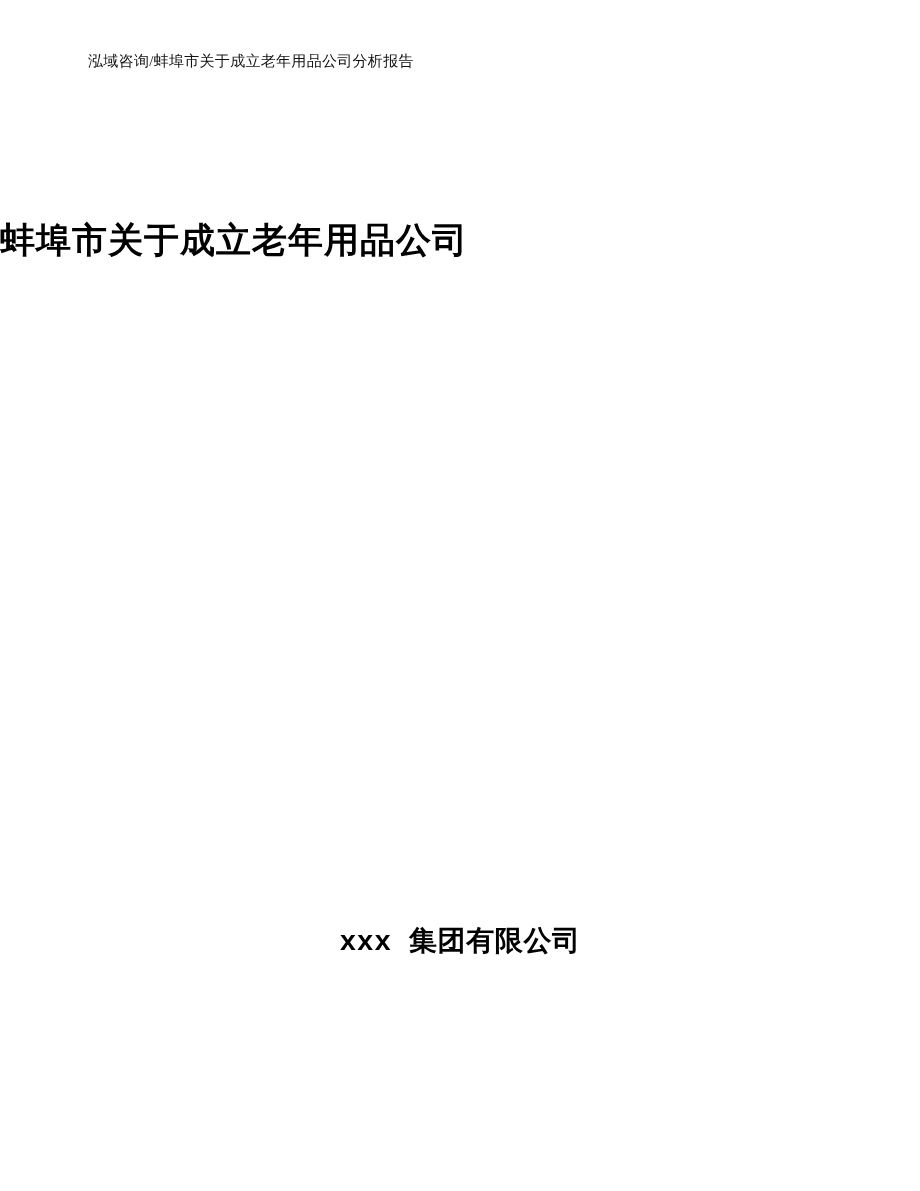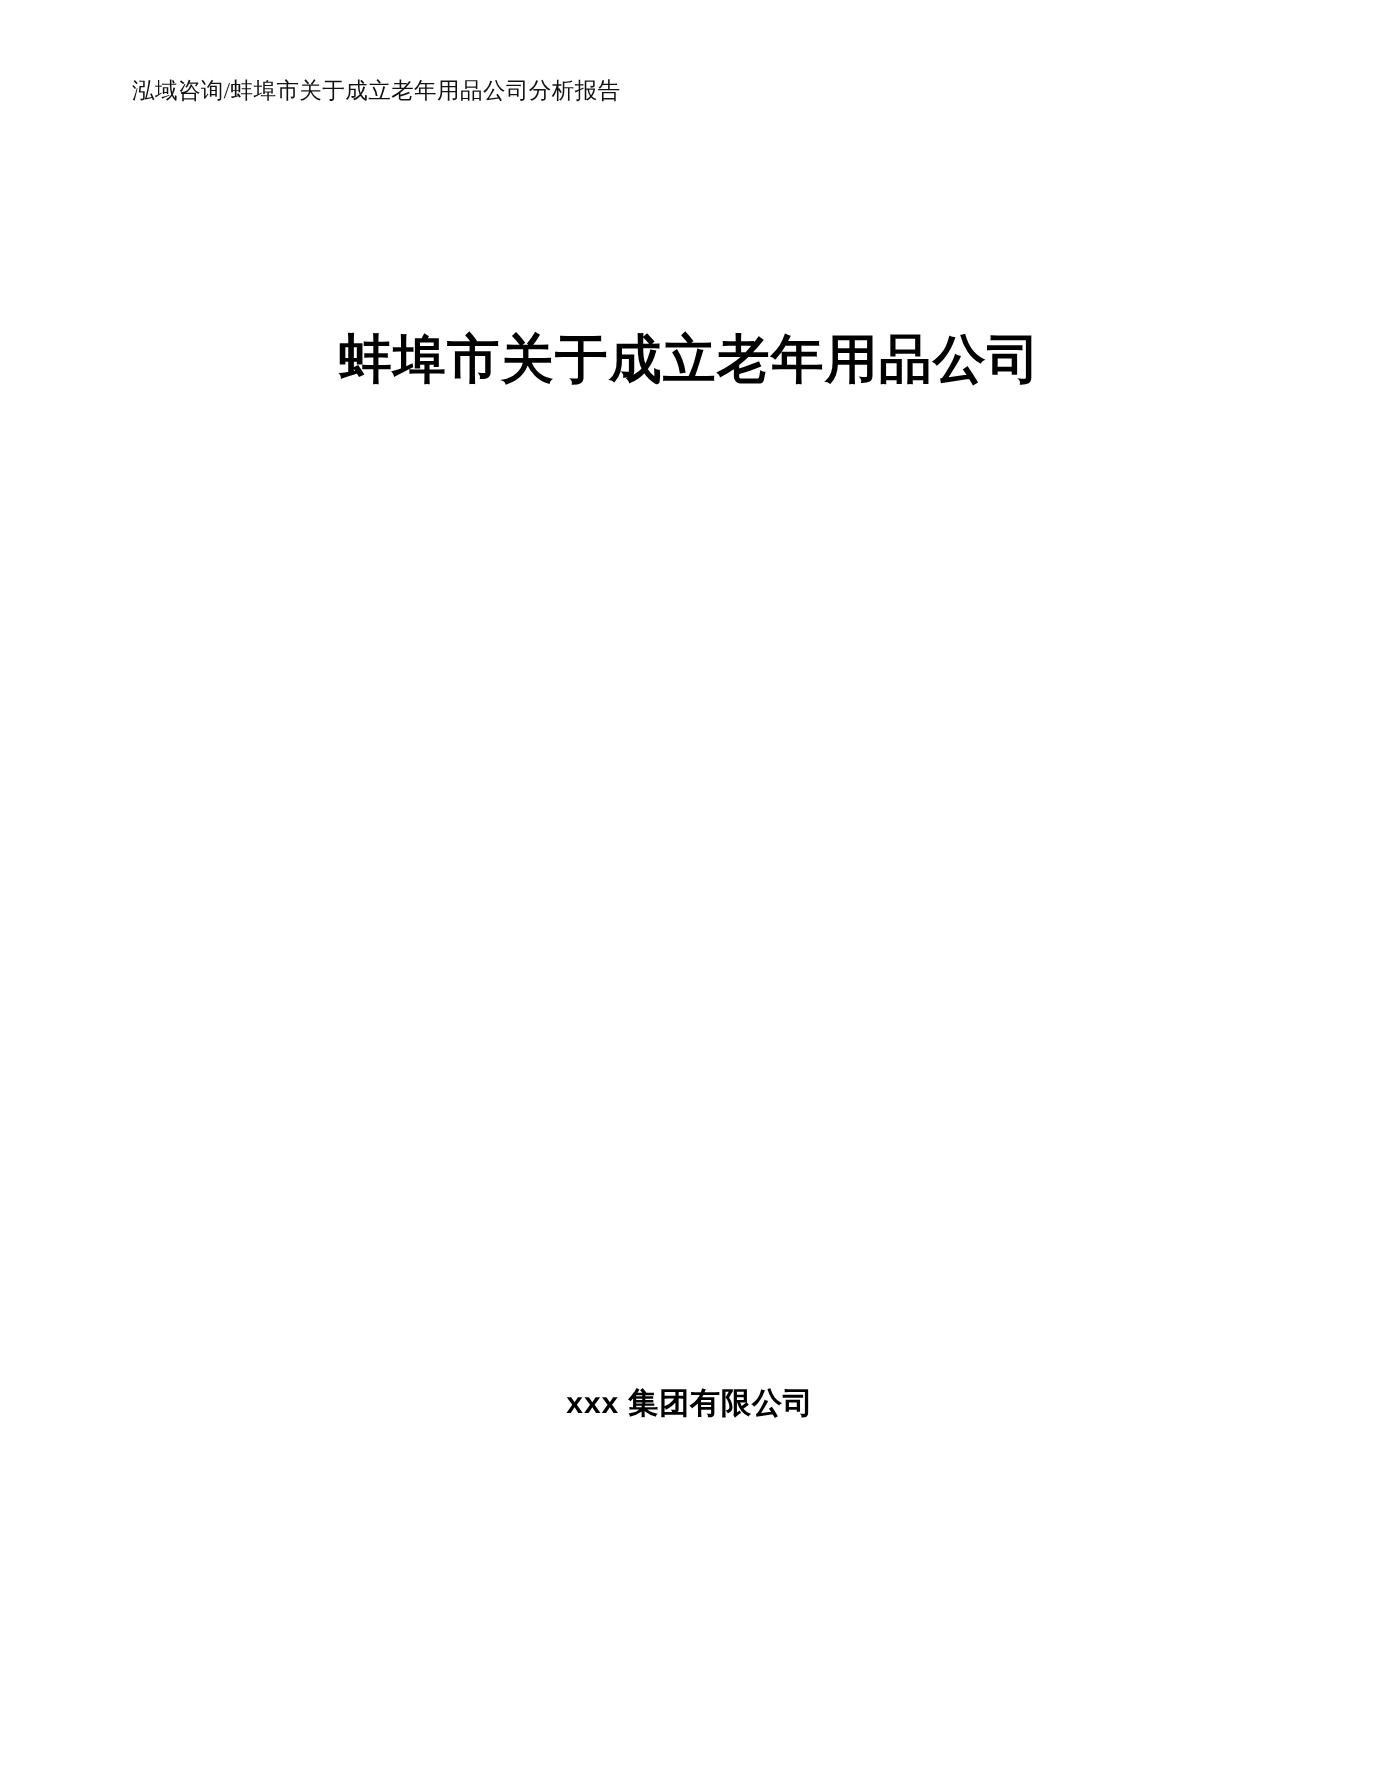--- a/index.html
+++ b/index.html
@@ -30,42 +30,42 @@
     line-height: 1.2;
     color: #111111;
     letter-spacing: 0.3px;
     white-space: nowrap;
   }
   .title-block {
     position: absolute;
     top: 222px;
     left: 0;
     width: 920px;
-    text-align: center;
+    text-align: left;
   }
   .title-line {
     font-family: "Liberation Sans", sans-serif;
     font-weight: bold;
     font-size: 35px;
     line-height: 1.0;
     color: #000000;
     letter-spacing: 1px;
   }
   .title-line.first {
     margin-bottom: 44px;
   }
   .company {
     position: absolute;
     top: 922px;
     left: 0;
     width: 920px;
     text-align: center;
-    font-family: Liberation Sans, sans-serif;
+    font-family: Liberation Mono, monospace;
     font-weight: bold;
-    font-size: 20px;
+    font-size: 28px;
     color: #000000;
     letter-spacing: 0.6px;
   }
 </style>
 </head>
 <body>
 
 <div class="page">
 
   <div class="header">泓域咨询/蚌埠市关于成立老年用品公司分析报告</div>

